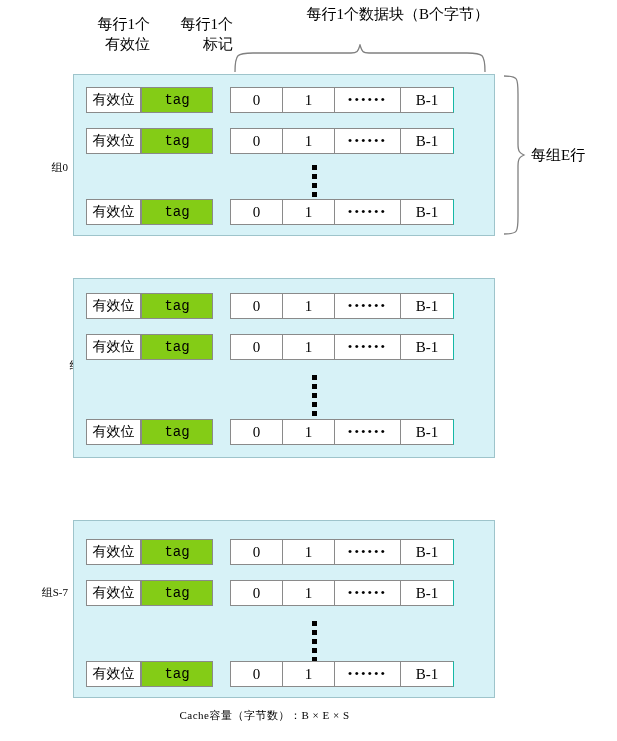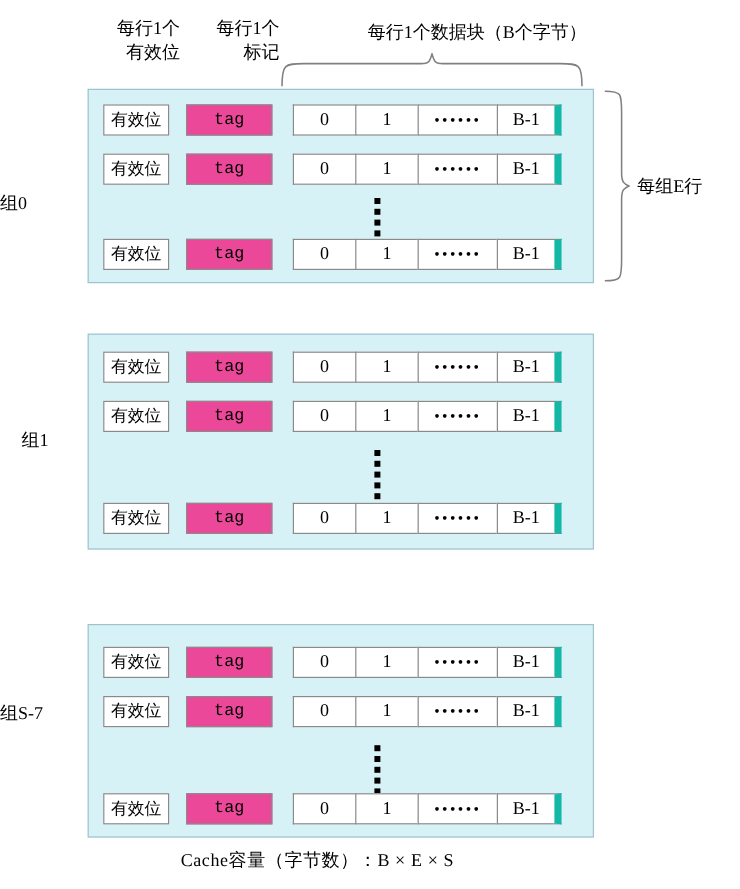--- a/index.html
+++ b/index.html
@@ -24,21 +24,21 @@
   .hdr {
     position: absolute;
     text-align: right;
     font-size: 15px;
     line-height: 20px;
     white-space: pre-line;
     letter-spacing: 0px;
   }
   #hdr-valid  { left: 74px;  top: 14px; width: 76px; }
   #hdr-tag    { left: 155px; top: 14px; width: 78px; }
-  #hdr-block  { left: 237px; top: 18px; width: 252px; }
+  #hdr-block  { left: 237px; top: 4px; width: 252px; }
 
   
   #top-brace {
     position: absolute;
     left: 233px;
     top: 44px;
     width: 254px;
     height: 28px;
   }
 
@@ -51,22 +51,22 @@
     border: 1px solid #9ec4cb;
     box-sizing: border-box;
   }
   #set-0 { top: 74px;  height: 162px; }
   #set-1 { top: 278px; height: 180px; }
   #set-2 { top: 520px; height: 178px; }
 
   
   .set-label {
     position: absolute;
-    font-size: 15px;
-    text-align: left;
+    font-size: 11px;
+    text-align: right;
     width: 68px;
     left: 0px;
   }
   #label-set-0 { top: 160px; }
   #label-set-1 { top: 358px; margin-left: 18px; }
   #label-set-2 { top: 585px; }
 
   
   .line-row {
     position: absolute;
@@ -82,23 +82,22 @@
     background: #ffffff;
     box-sizing: border-box;
     font-size: 14px;
     display: flex;
     align-items: center;
     justify-content: center;
   }
   .tag-box {
     width: 72px;
     height: 26px;
-    margin-left: 14px;
     border: 1px solid #8a8a8a;
-    background: #ec4899;
+    background: #84cc16;
     box-sizing: border-box;
     font-family: "Liberation Mono", "DejaVu Sans Mono", monospace;
     font-size: 14px;
     display: flex;
     align-items: center;
     justify-content: center;
   }
   .block-row {
     margin-left: 17px;
     display: flex;
@@ -108,21 +107,21 @@
     border: 1px solid #8a8a8a;
     border-right: none;
     background: #ffffff;
     box-sizing: border-box;
     font-size: 15px;
     display: flex;
     align-items: center;
     justify-content: center;
     height: 26px;
   }
-  .block-cell:last-child { border-right: 6px solid #14b8a6; }
+  .block-cell:last-child { border-right: 1px solid #14b8a6; }
   .bc-0    { width: 52px; }
   .bc-1    { width: 52px; }
   .bc-dots { width: 66px; font-size: 13px; letter-spacing: 2px; }
   .bc-last { width: 54px; }
 
   
   .v-dots {
     position: absolute;
     width: 5px;
     left: 238px;
@@ -152,21 +151,21 @@
     text-align: right;
   }
 
   
   #caption {
     position: absolute;
     left: 0px;
     top: 708px;
     width: 529px;
     text-align: center;
-    font-size: 15px;
+    font-size: 11px;
     letter-spacing: 0.5px;
   }
 </style>
 </head>
 <body>
 
 <div id="canvas">
 
   <div class="hdr" id="hdr-valid">每行1个
 有效位</div>

